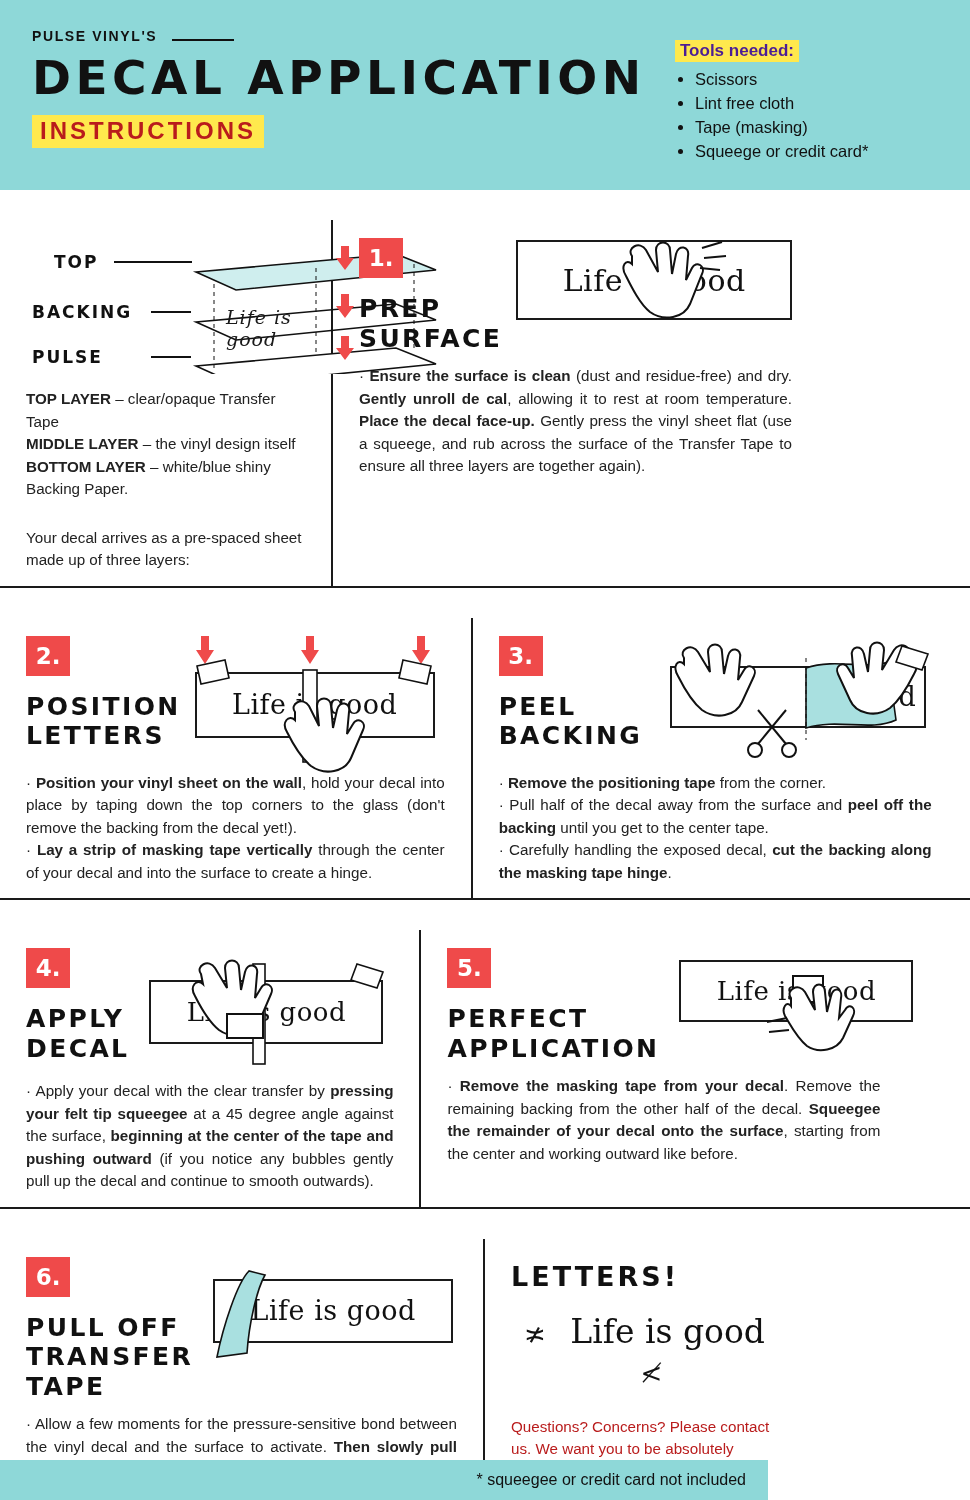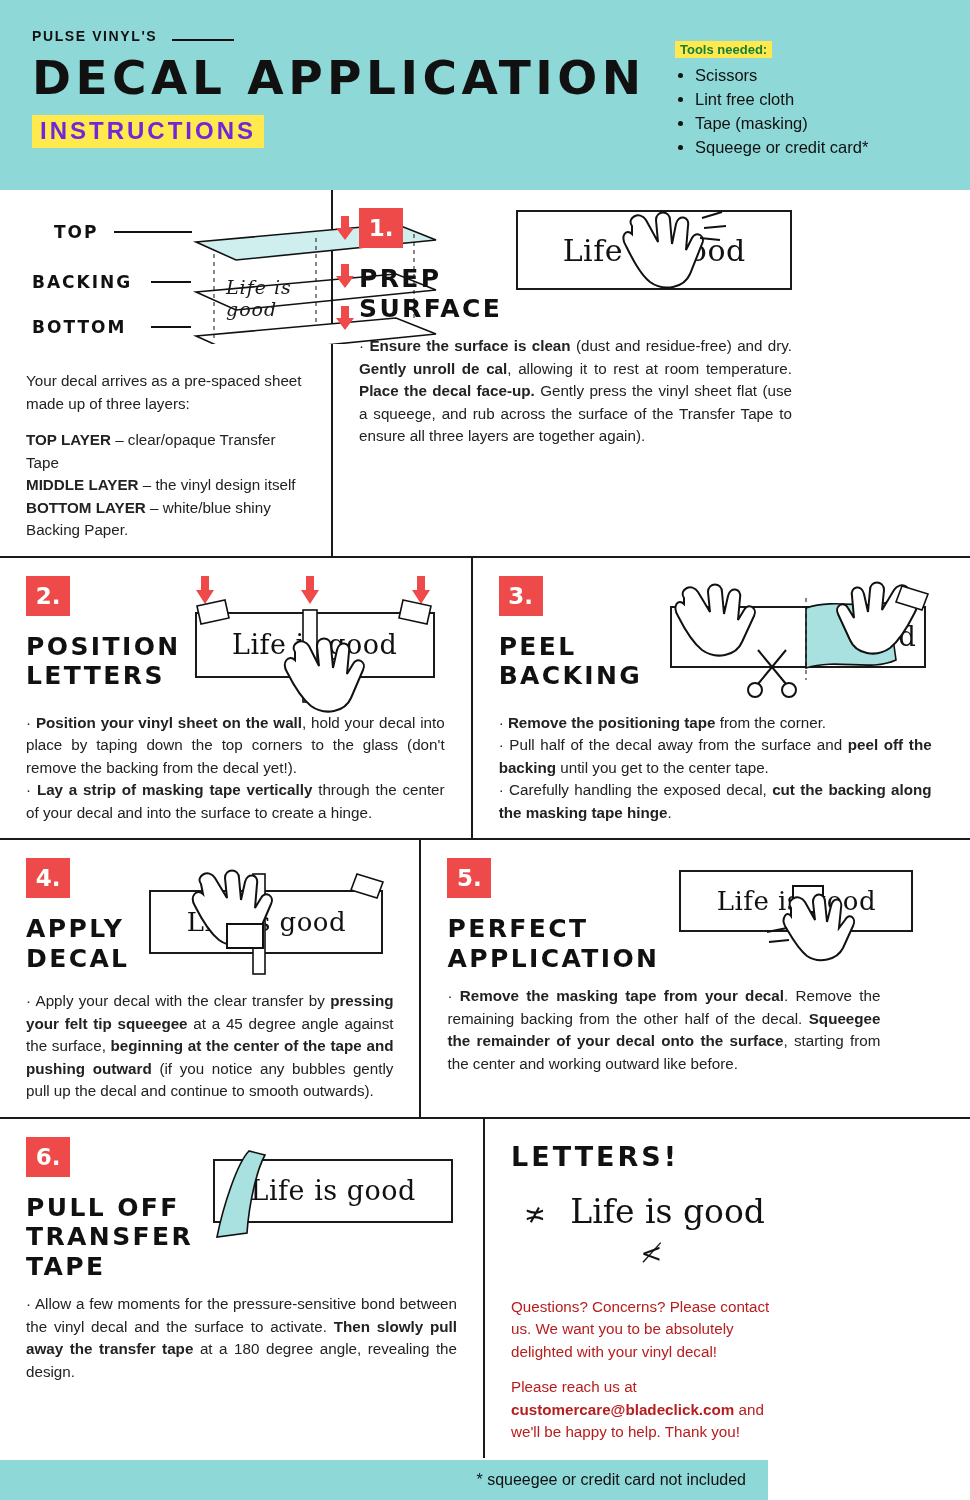--- a/index.html
+++ b/index.html
@@ -38,47 +38,47 @@
     font-weight: 800;
     letter-spacing: 4.5px;
     color: #111;
     margin-top: 10px;
     line-height: 1;
     font-family: "DejaVu Sans", sans-serif;
   }
   .sub-title {
     display: inline-block;
     background: #ffe94d;
-    color: #6d28d9;
+    color: #b91c1c;
     font-size: 24px;
     font-weight: 600;
     letter-spacing: 3px;
     padding: 2px 8px 3px 8px;
     margin-top: 14px;
   }
   .tools {
     position: absolute;
     right: 30px;
     top: 40px;
     width: 265px;
   }
   .tools-title {
     display:inline-block;
     background:#ffe94d;
-    font-size: 13px;
+    font-size: 17px;
     font-weight: 700;
     padding: 1px 5px;
-    color:#15803d;
+    color:#4c1d95;
   }
   .tools ul { margin: 6px 0 0 0; padding-left: 20px; }
   .tools li { font-size: 16.5px; line-height: 1.45; color:#111; }
 
   
   .grid { position:relative; }
-  .row { display: flex; width: 818px; }
+  .row { display: flex; width: 818px; margin-top: 30px; }
   .cell {
     position: relative;
     padding: 18px 26px 14px 26px;
   }
   .cell.left { width: 485px; border-right: 2px solid #1a1a1a; }
   .cell.right { width: 485px; }
   .rowsep { height: 2px; background:#1a1a1a; width: 970px; }
 
   .step-head {
     display: flex;
@@ -197,21 +197,21 @@
   </div>
 
   <div class="grid">
 
     <div class="row">
 
       <div class="cell left">
         <div class="layers">
           <span class="layer-label" style="left:28px; top:8px;">TOP</span>
           <span class="layer-label" style="left:6px; top:58px;">BACKING</span>
-          <span class="layer-label" style="left:6px; top:103px;">BOTTOM</span>
+          <span class="layer-label" style="left:6px; top:103px;">PULSE</span>
 
           <span class="layer-line" style="left:88px; top:17px; width:78px;"></span>
           <span class="layer-line" style="left:125px; top:67px; width:40px;"></span>
           <span class="layer-line" style="left:125px; top:112px; width:40px;"></span>
 
           <svg width="300" height="130" style="position:absolute; left:140px; top:0;">
 
             <polygon points="30,28 230,10 270,26 70,46" fill="#cfeeee" stroke="#111" stroke-width="1.6"></polygon>
 
             <polygon points="30,78 230,60 270,76 70,96" fill="none" stroke="#111" stroke-width="1.6"></polygon>
@@ -225,26 +225,26 @@
             <g fill="#ef4a4a">
               <polygon points="175,2 183,2 183,14 188,14 179,26 170,14 175,14"></polygon>
               <polygon points="175,50 183,50 183,62 188,62 179,74 170,62 175,62"></polygon>
               <polygon points="175,92 183,92 183,104 188,104 179,116 170,104 175,104"></polygon>
             </g>
           </svg>
 
           <span class="script" style="position:absolute; left:200px; top:62px;">Life is good</span>
         </div>
 
-        <div class="body-text" style="text-align:left; margin-top:26px;">Your decal arrives as a pre-spaced sheet made up of three layers:</div>
         <div class="body-text" style="text-align:left; margin-top:14px;">
           <span class="bullet"><b>TOP LAYER</b><span> – clear/opaque Transfer Tape</span></span>
           <span class="bullet"><b>MIDDLE LAYER</b><span> – the vinyl design itself</span></span>
           <span class="bullet"><b>BOTTOM LAYER</b><span> – white/blue shiny Backing Paper.</span></span>
         </div>
+        <div class="body-text" style="text-align:left; margin-top:26px;">Your decal arrives as a pre-spaced sheet made up of three layers:</div>
       </div>
 
       <div class="cell right">
         <div class="step-head">
           <div style="display:flex; flex-direction:column; gap:14px;">
             <div class="step-num">1.</div>
             <div class="step-title">
               <span>PREP</span><br>
               <span>SURFACE</span>
             </div>

